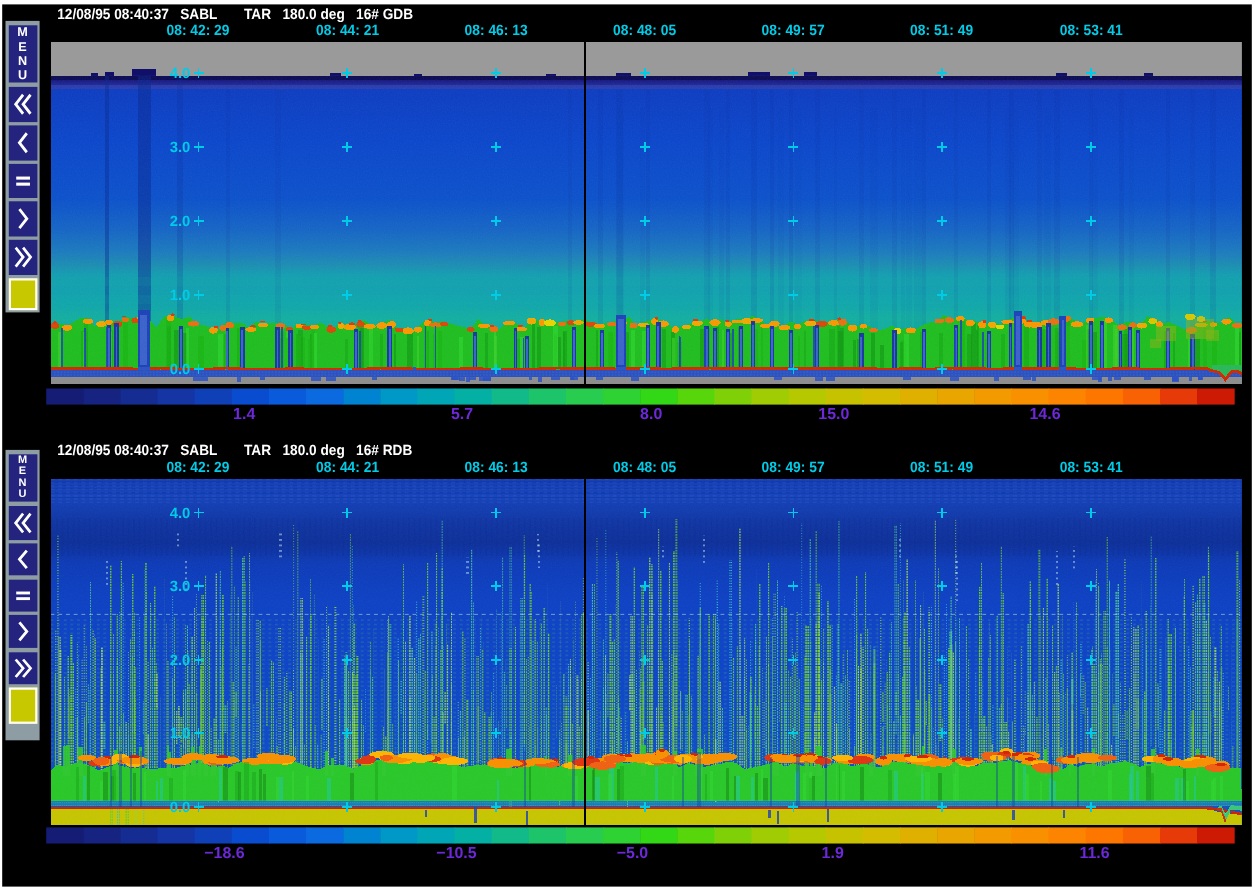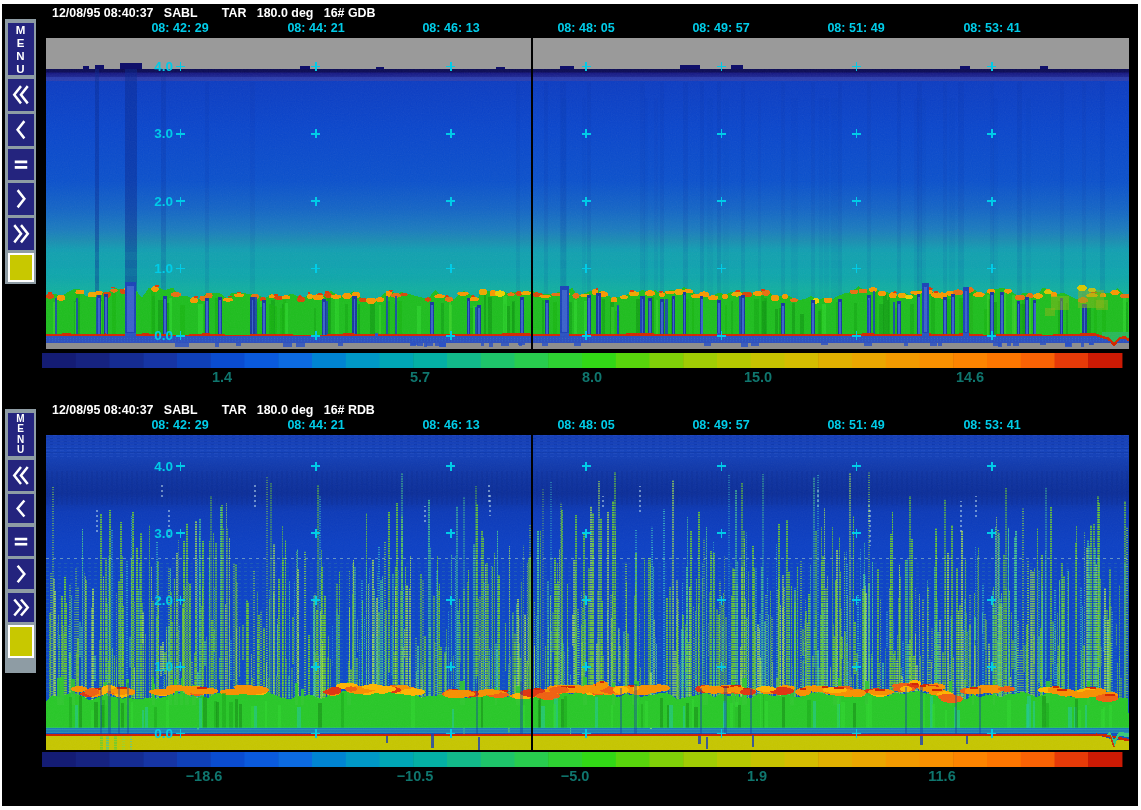--- a/index.html
+++ b/index.html
@@ -1,17 +1,17 @@
 <!DOCTYPE html>
 <html><head><meta charset="utf-8"><style>
 html,body{margin:0;padding:0;width:1141px;height:810px;background:#fff;overflow:hidden}
 #scr{position:absolute;left:2px;top:4px;width:1136px;height:802px;background:#000}
 .hd{position:absolute;color:#fff;font:bold 13.5px "Liberation Sans",sans-serif;white-space:pre;transform:scaleX(0.92);transform-origin:left top}
 .tm{position:absolute;color:#00CCE8;font:bold 13.5px "Liberation Sans",sans-serif;white-space:pre;transform:translateX(-50%) scaleX(0.93);transform-origin:center top}
-.bl{position:absolute;color:#0f766e;font:bold 14.5px "Liberation Sans",sans-serif;transform:translateX(-50%)}
+.bl{position:absolute;color:#6d28d9;font:bold 14.5px "Liberation Sans",sans-serif;transform:translateX(-50%)}
 </style></head><body>
 <div id="scr"></div>
 <div class="hd" style="left:52px;top:5px">12/08/95 08:40:37&nbsp;&nbsp;&nbsp;SABL&nbsp;&nbsp;&nbsp;&nbsp;&nbsp;&nbsp;&nbsp;TAR&nbsp;&nbsp;&nbsp;180.0 deg&nbsp;&nbsp;&nbsp;16# GDB</div>
 <div class="tm" style="left:180px;top:20px">08: 42: 29</div>
 <div class="tm" style="left:316px;top:20px">08: 44: 21</div>
 <div class="tm" style="left:451px;top:20px">08: 46: 13</div>
 <div class="tm" style="left:586px;top:20px">08: 48: 05</div>
 <div class="tm" style="left:721px;top:20px">08: 49: 57</div>
 <div class="tm" style="left:856px;top:20px">08: 51: 49</div>
 <div class="tm" style="left:992px;top:20px">08: 53: 41</div>
@@ -634,21 +634,21 @@
     <rect x="953.2" y="0" width="34.25" height="15" fill="#FC8400"></rect>
     <rect x="987.0" y="0" width="34.25" height="15" fill="#FC7600"></rect>
     <rect x="1020.8" y="0" width="34.25" height="15" fill="#F86204"></rect>
     <rect x="1054.5" y="0" width="34.25" height="15" fill="#E63A08"></rect>
     <rect x="1088.2" y="0" width="34.25" height="15" fill="#CC1A04"></rect>
   </svg>
 <div class="bl" style="left:222px;top:369px">1.4</div>
 <div class="bl" style="left:420px;top:369px">5.7</div>
 <div class="bl" style="left:592px;top:369px">8.0</div>
 <div class="bl" style="left:758px;top:369px">15.0</div>
-<div class="bl" style="left:970px;top:369px">14.6</div>
+<div class="bl" style="left:950px;top:369px">14.6</div>
 <div class="hd" style="left:52px;top:402px">12/08/95 08:40:37&nbsp;&nbsp;&nbsp;SABL&nbsp;&nbsp;&nbsp;&nbsp;&nbsp;&nbsp;&nbsp;TAR&nbsp;&nbsp;&nbsp;180.0 deg&nbsp;&nbsp;&nbsp;16# RDB</div>
 <div class="tm" style="left:180px;top:417px">08: 42: 29</div>
 <div class="tm" style="left:316px;top:417px">08: 44: 21</div>
 <div class="tm" style="left:451px;top:417px">08: 46: 13</div>
 <div class="tm" style="left:586px;top:417px">08: 48: 05</div>
 <div class="tm" style="left:721px;top:417px">08: 49: 57</div>
 <div class="tm" style="left:856px;top:417px">08: 51: 49</div>
 <div class="tm" style="left:992px;top:417px">08: 53: 41</div>
 <svg style="position:absolute;left:46px;top:435px" width="1083" height="315" viewBox="0 0 1083 315" shape-rendering="crispEdges">
     <defs>
@@ -2143,21 +2143,21 @@
     <rect x="953.2" y="0" width="34.25" height="15" fill="#FC8400"></rect>
     <rect x="987.0" y="0" width="34.25" height="15" fill="#FC7600"></rect>
     <rect x="1020.8" y="0" width="34.25" height="15" fill="#F86204"></rect>
     <rect x="1054.5" y="0" width="34.25" height="15" fill="#E63A08"></rect>
     <rect x="1088.2" y="0" width="34.25" height="15" fill="#CC1A04"></rect>
   </svg>
 <div class="bl" style="left:204px;top:768px">−18.6</div>
 <div class="bl" style="left:415px;top:768px">−10.5</div>
 <div class="bl" style="left:575px;top:768px">−5.0</div>
 <div class="bl" style="left:757px;top:768px">1.9</div>
-<div class="bl" style="left:942px;top:768px">11.6</div>
+<div class="bl" style="left:995px;top:768px">11.6</div>
 <div style="position:absolute;left:5px;top:19px;width:31px;height:265px;background:#8E9CA4"></div>
 <div style="position:absolute;left:7.5px;top:22.5px;width:26px;height:52.5px;background:#24247E;color:#fff;font:bold 11.5px 'Liberation Sans',sans-serif;line-height:13px;text-align:center;padding-top:1px;box-sizing:border-box">M<br>E<br>N<br>U</div>
 <div style="position:absolute;left:7.5px;top:79px;width:26px;height:31.5px;background:#24247E"><svg width="26" height="31.5" viewBox="0 0 27 31" preserveAspectRatio="none">
       <polyline points="13.5,7 6.5,15.5 13.5,24" stroke="#fff" stroke-width="2.6" fill="none"></polyline>
       <polyline points="20.5,7 13.5,15.5 20.5,24" stroke="#fff" stroke-width="2.6" fill="none"></polyline>
     </svg></div>
 <div style="position:absolute;left:7.5px;top:114px;width:26px;height:31.5px;background:#24247E"><svg width="26" height="31.5" viewBox="0 0 27 31" preserveAspectRatio="none">
       <polyline points="17,7 10,15.5 17,24" stroke="#fff" stroke-width="2.6" fill="none"></polyline>
     </svg></div>
 <div style="position:absolute;left:7.5px;top:148.5px;width:26px;height:31.0px;background:#24247E"><svg width="26" height="31.0" viewBox="0 0 27 31" preserveAspectRatio="none">

